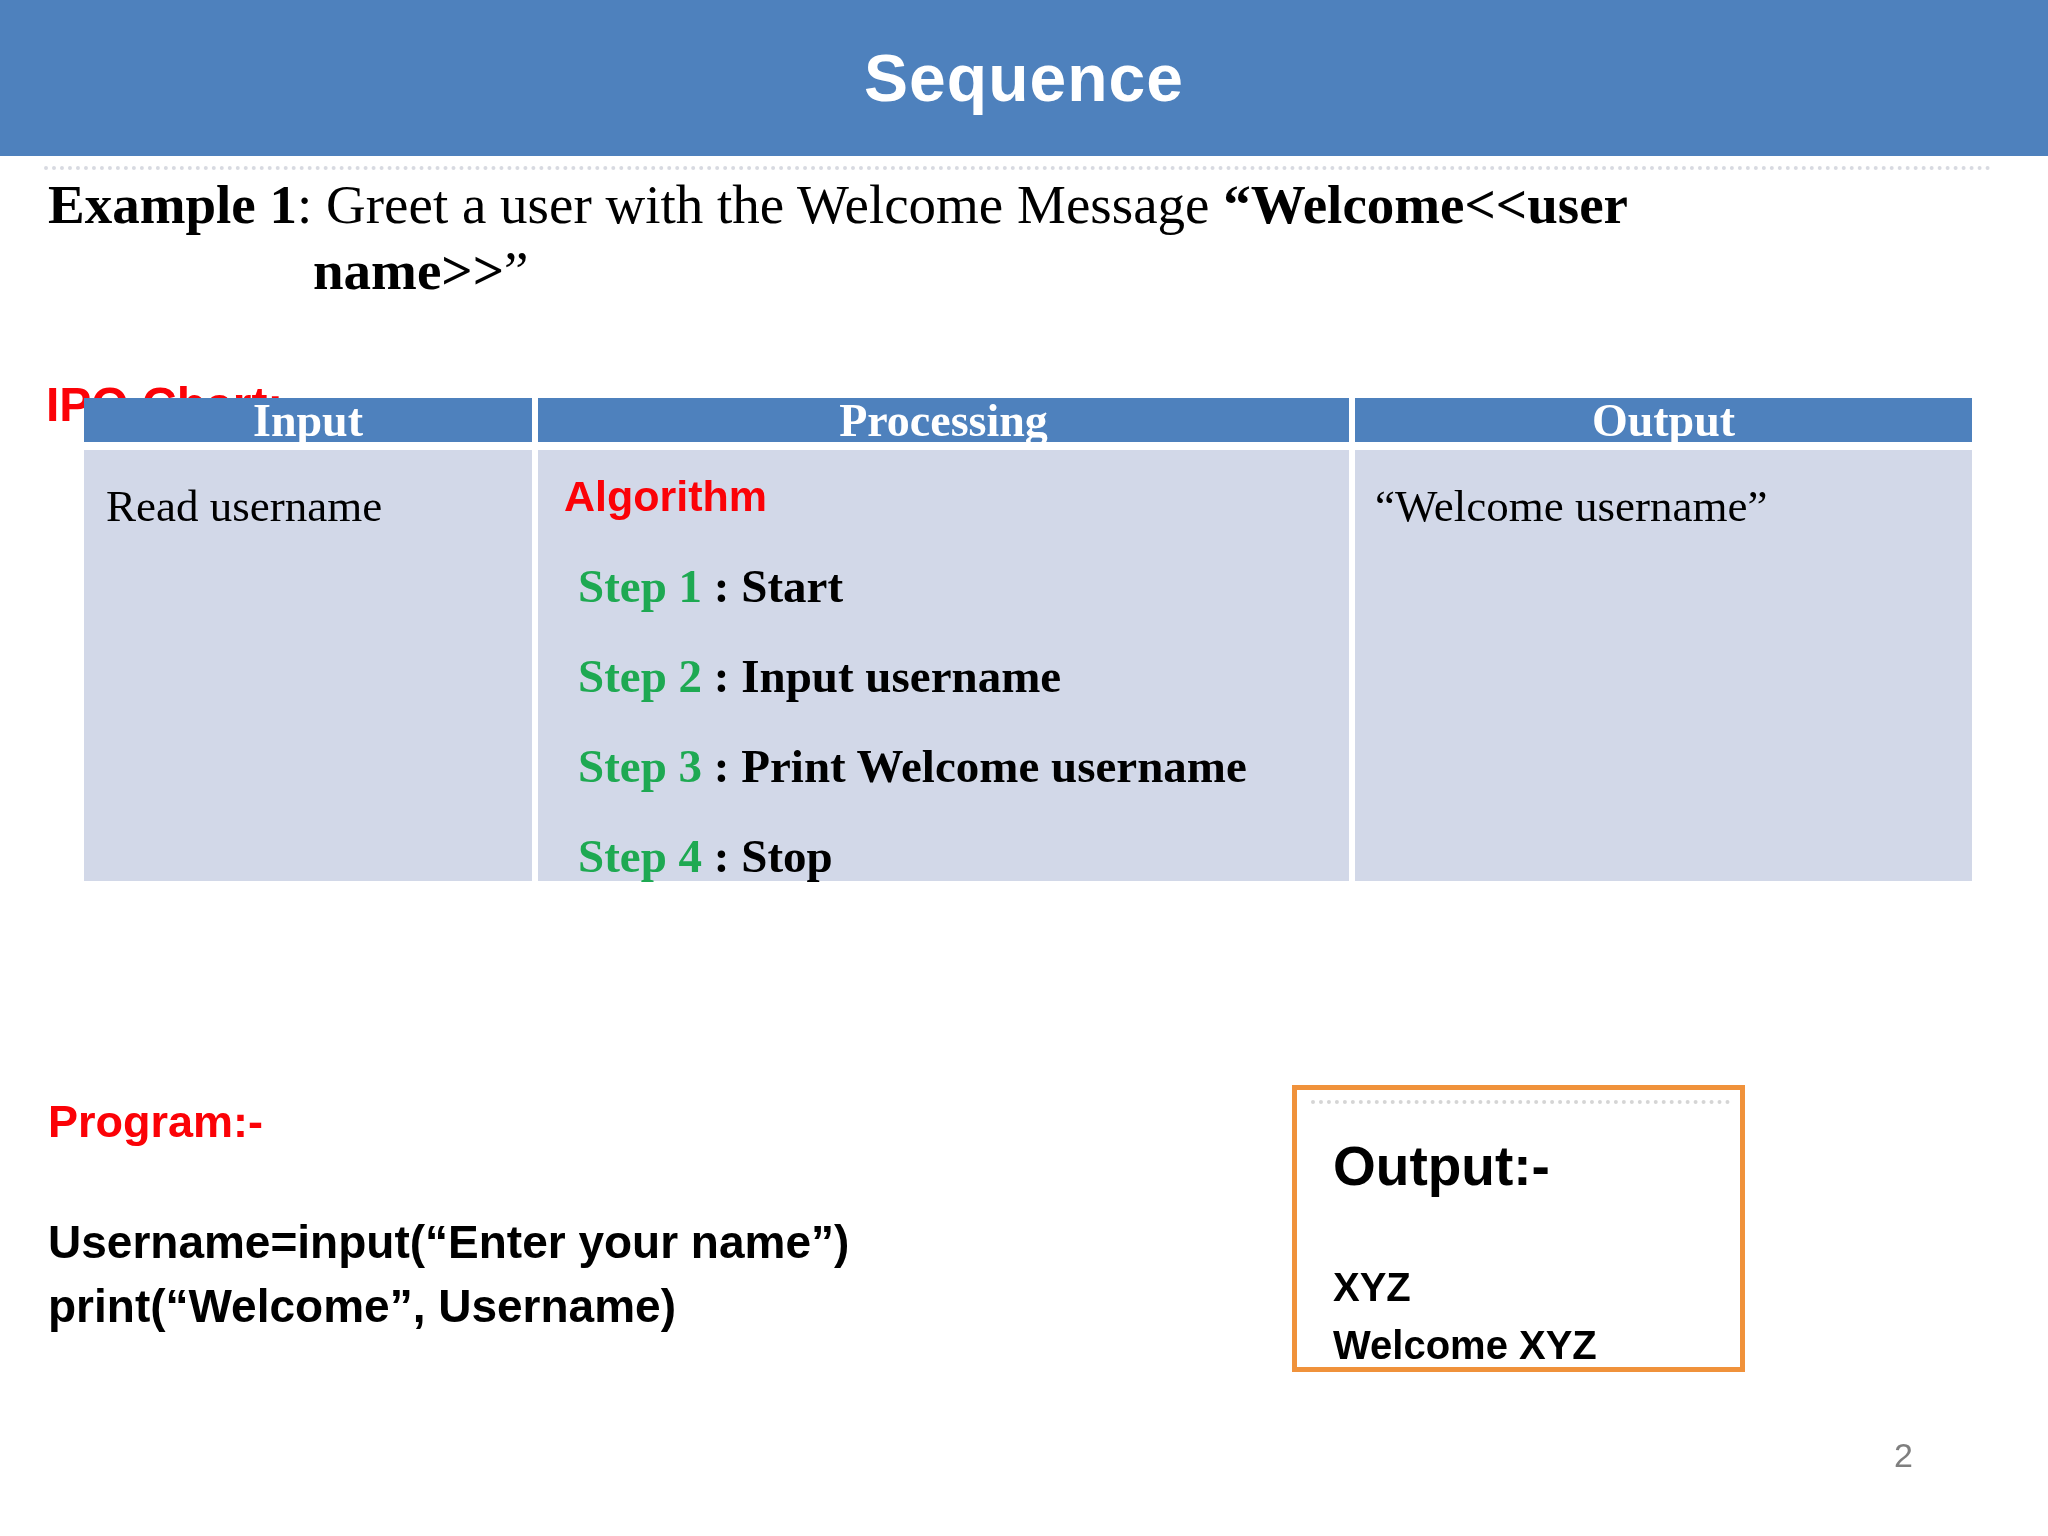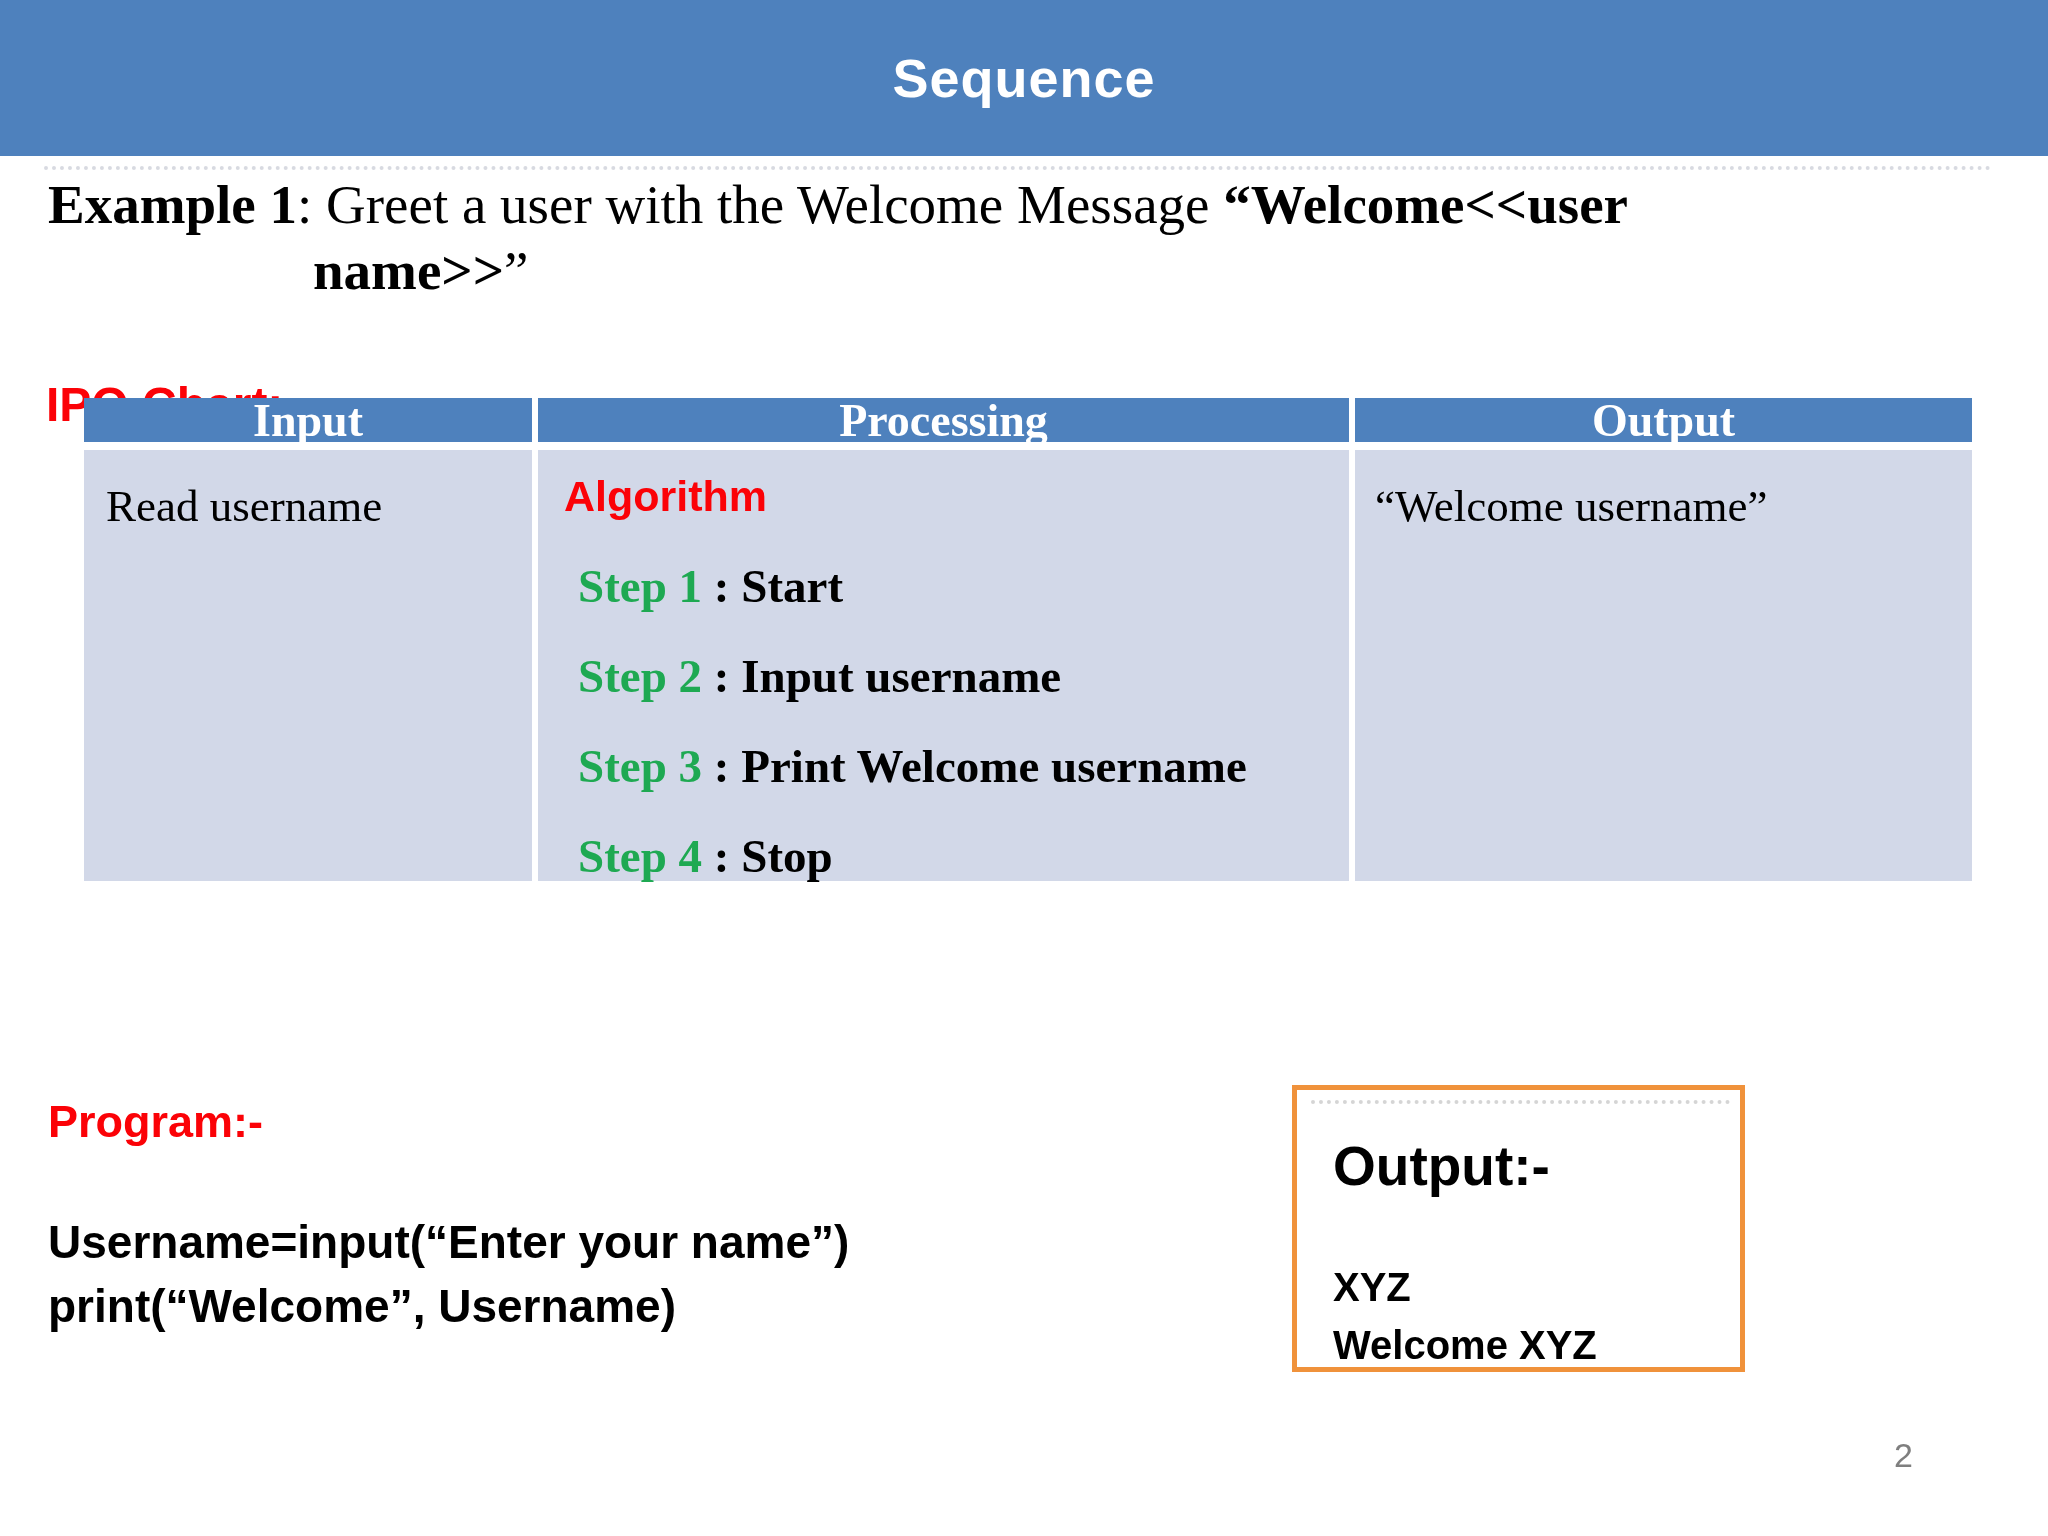--- a/index.html
+++ b/index.html
@@ -13,21 +13,21 @@
   }
 
   
   .title-bar{
     position:absolute;top:0;left:0;width:2048px;height:156px;
     background:#4E81BD;
     display:flex;align-items:center;justify-content:center;
   }
   .title-bar .title{
     font-family:"Liberation Sans", sans-serif;
-    font-weight:bold;font-size:54px;color:#ffffff;
+    font-weight:bold;font-size:66px;color:#ffffff;
     letter-spacing:1px;
   }
 
   
   .dash-artifact{
     position:absolute;left:44px;right:56px;top:166px;height:0;
     border-top:4px dotted #b9bdc9;opacity:.55;
   }
 
   

